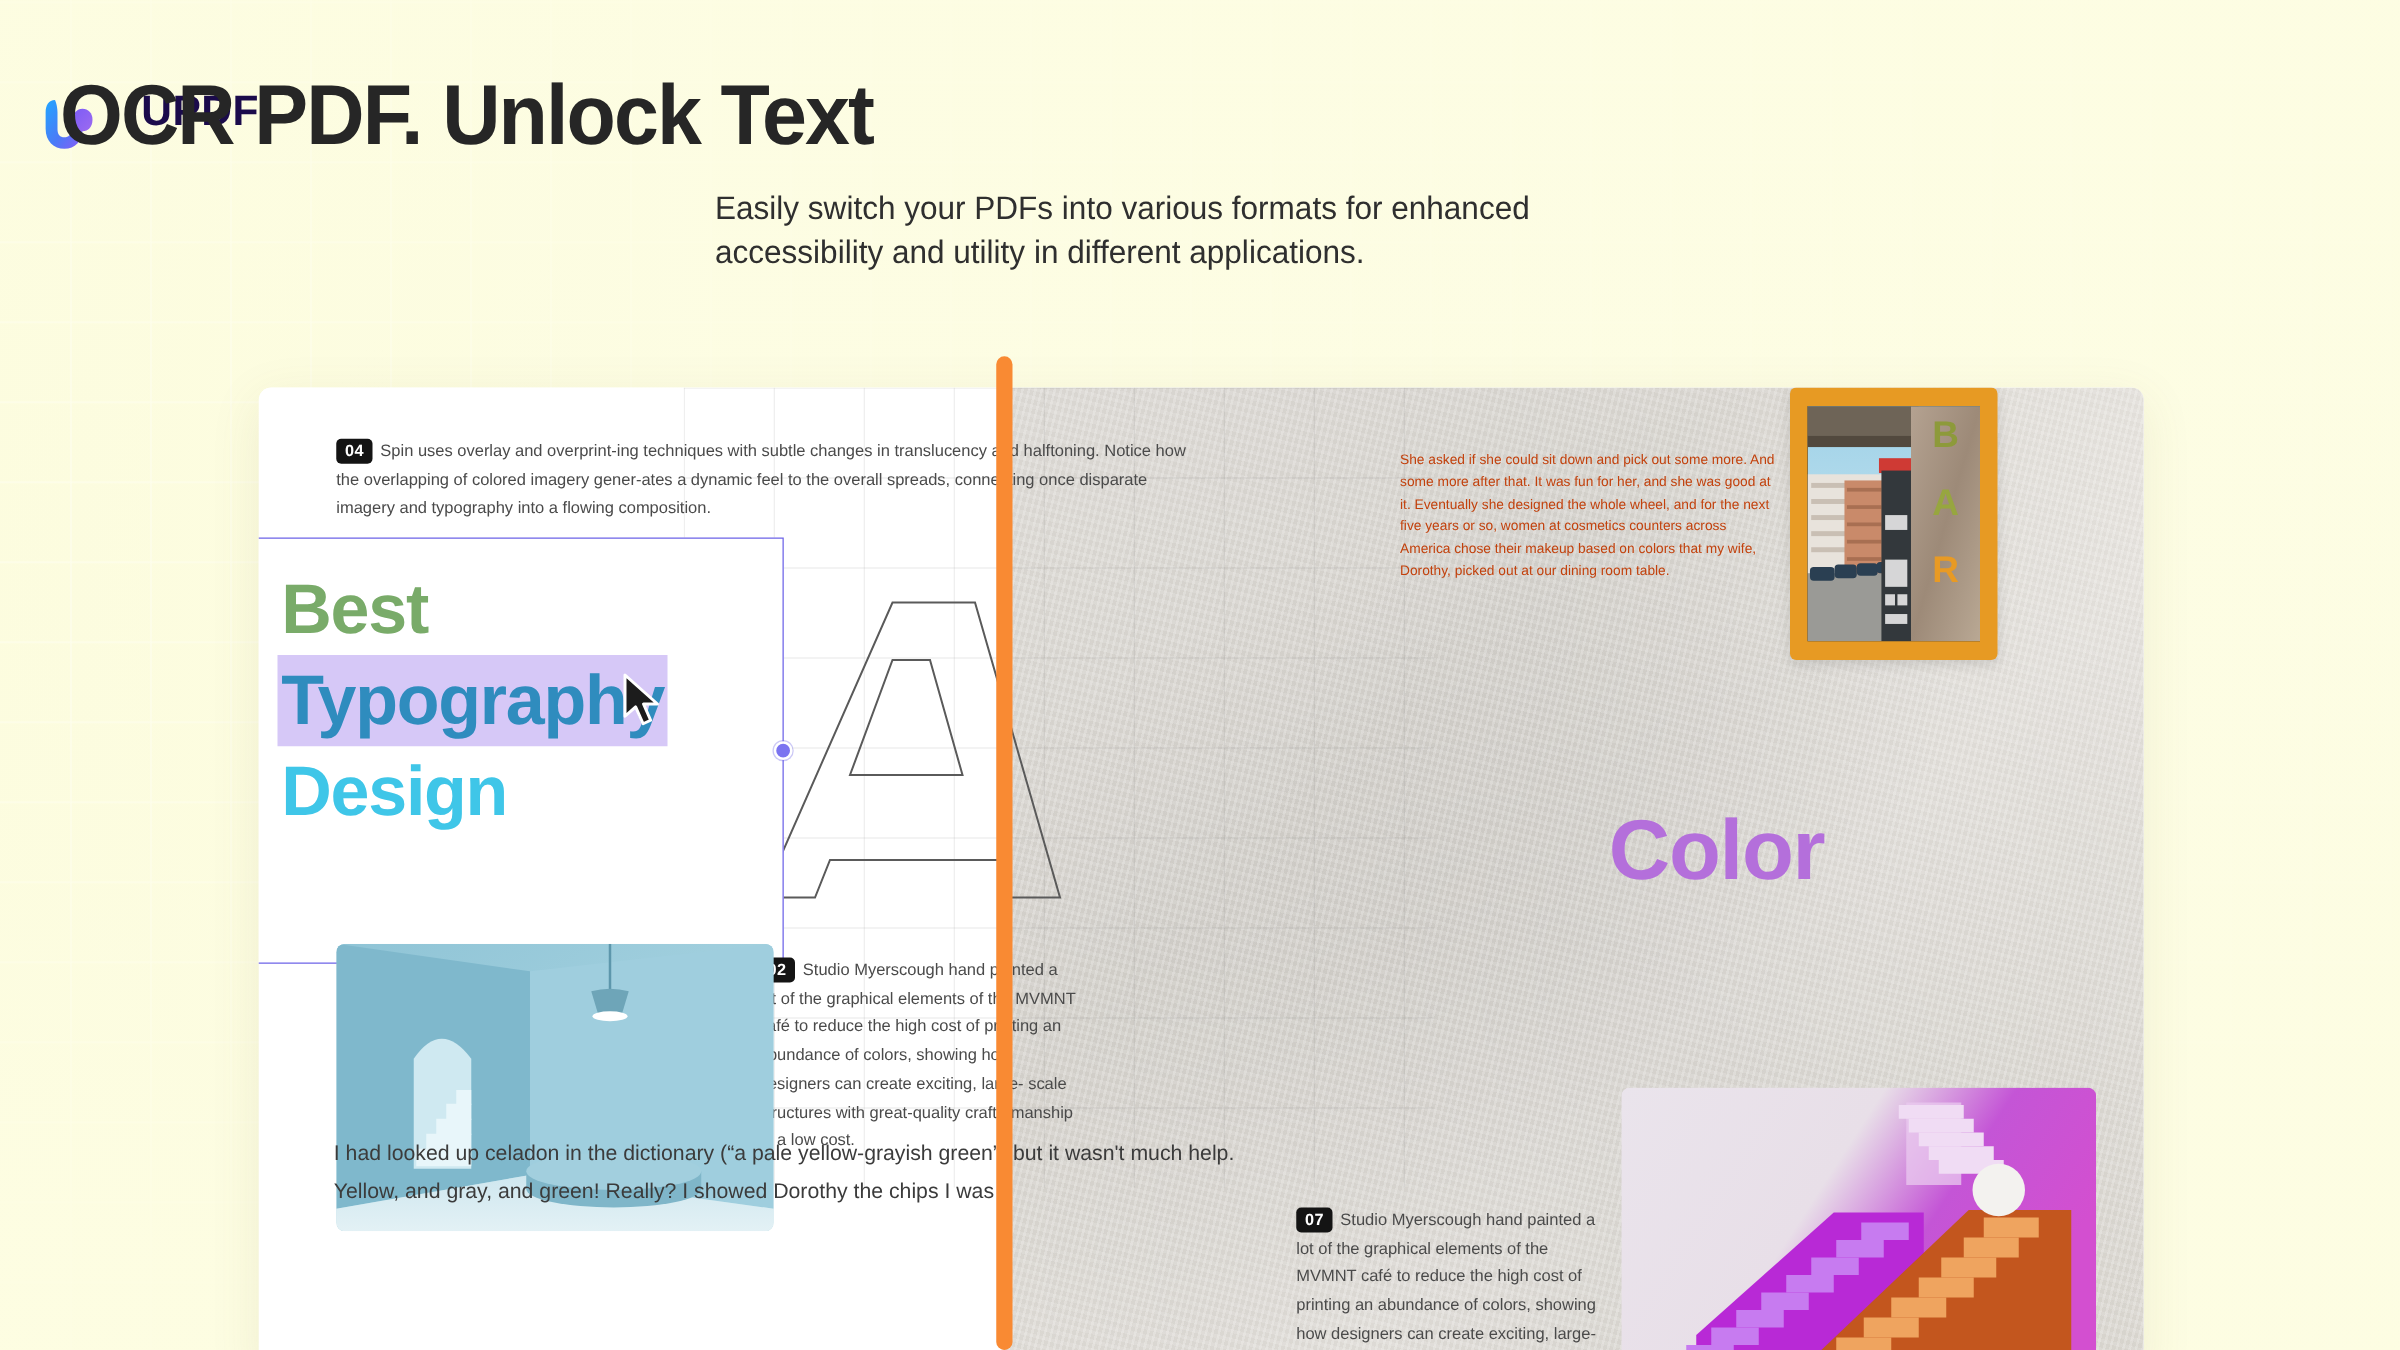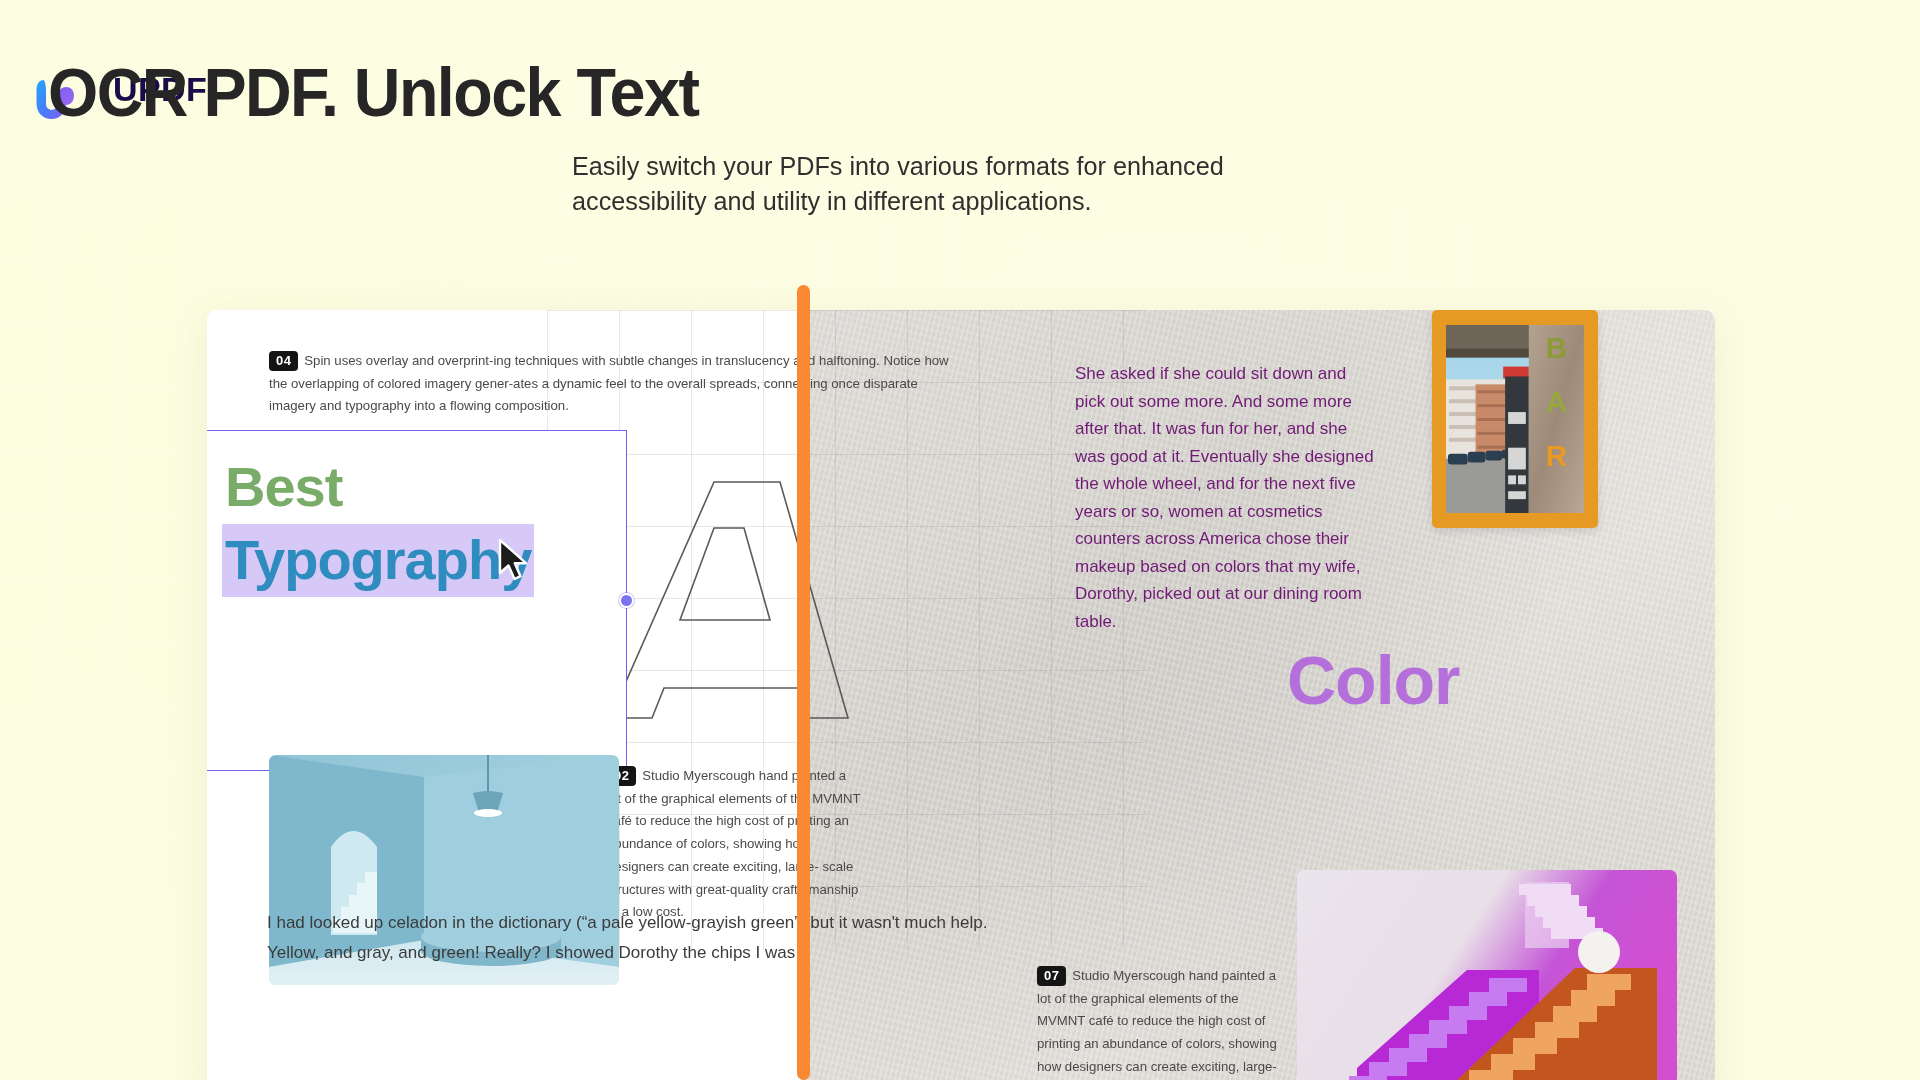--- a/index.html
+++ b/index.html
@@ -132,22 +132,22 @@
   #handle-right{ right:-8px; }
 
   
   #cursor{ position:absolute; left:290px; top:228px; width:34px; height:44px; }
 
   
   #wire-A{ position:absolute; left:395px; top:160px; width:250px; height:260px; }
 
   
   #para-right{
-    position:absolute; left:868px; top:50px; width:300px;
-    font-size:17px; line-height:1.62; color:#701a75;
+    position:absolute; left:913px; top:50px; width:300px;
+    font-size:11px; line-height:1.62; color:#c2410c;
   }
 
   
   #photo-bar-frame{
     position:absolute; left:1225px; top:0px; width:166px; height:218px;
     background:#E79A23; border-radius:5px; padding:15px 14px;
     box-shadow:0 3px 10px rgba(0,0,0,.12);
   }
   #photo-bar{
     width:100%; height:100%; position:relative; overflow:hidden; background:#2c2c2c;
@@ -226,20 +226,21 @@
   </svg>
 
   <div class="callout" id="callout-01">
     <span class="num">04</span><span class="txt">Spin uses overlay and overprint-ing techniques with subtle changes in translucency and halftoning. Notice how the overlapping of colored imagery gener-ates a dynamic feel to the overall spreads, connecting once disparate imagery and typography into a flowing composition.</span>
   </div>
 
   <div id="selection-box">
     <div id="sel-inner">
       <span class="display-word" id="word-best">Best</span>
       <span class="display-word" id="word-typography">Typography</span>
+      <span class="display-word" id="word-design">Design</span>
     </div>
 
     <div class="handle" id="handle-right"></div>
   </div>
 
   <svg id="cursor" viewBox="0 0 34 44">
     <path d="M3 2 L3 35 L11.5 27.5 L17.5 41 L23.5 38.2 L17.8 25.2 L29 25.2 Z" fill="#1c1c1c" stroke="#ffffff" stroke-width="2.4" stroke-linejoin="round"></path>
   </svg>
 
   <p id="para-right">She asked if she could sit down and pick out some more. And some more after that. It was fun for her, and she was good at it. Eventually she designed the whole wheel, and for the next five years or so, women at cosmetics counters across America chose their makeup based on colors that my wife, Dorothy, picked out at our dining room table.</p>

